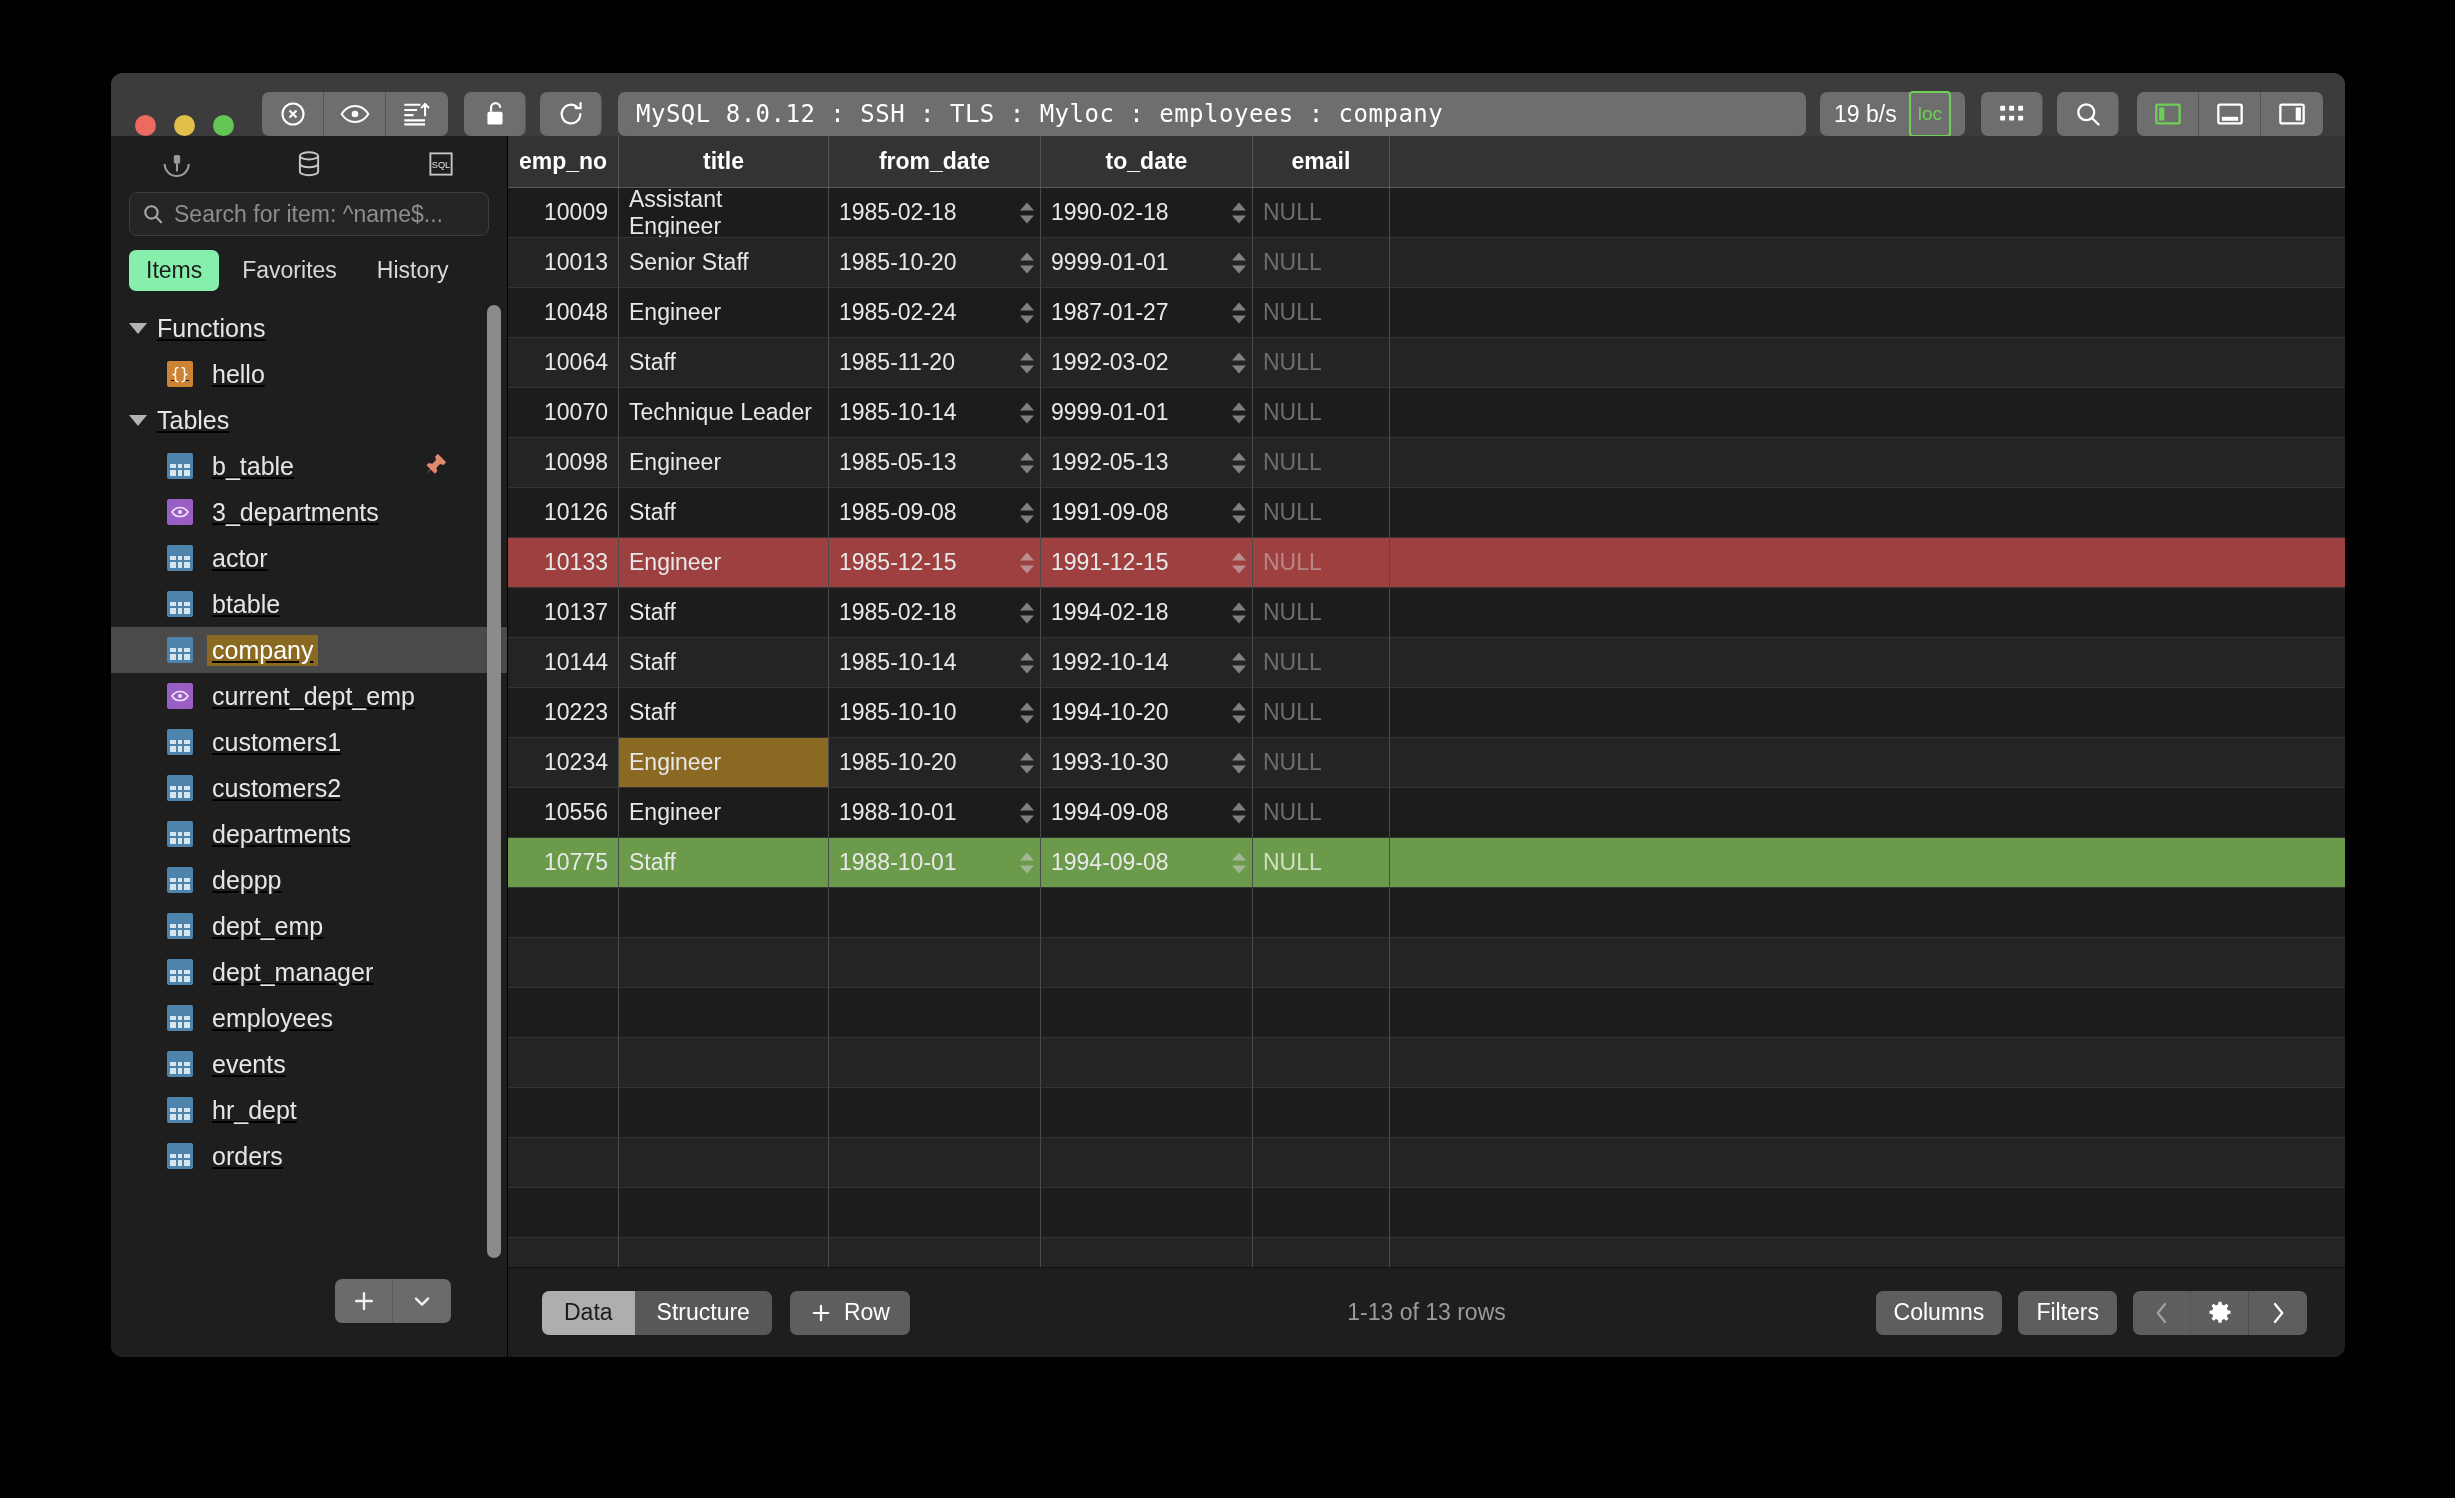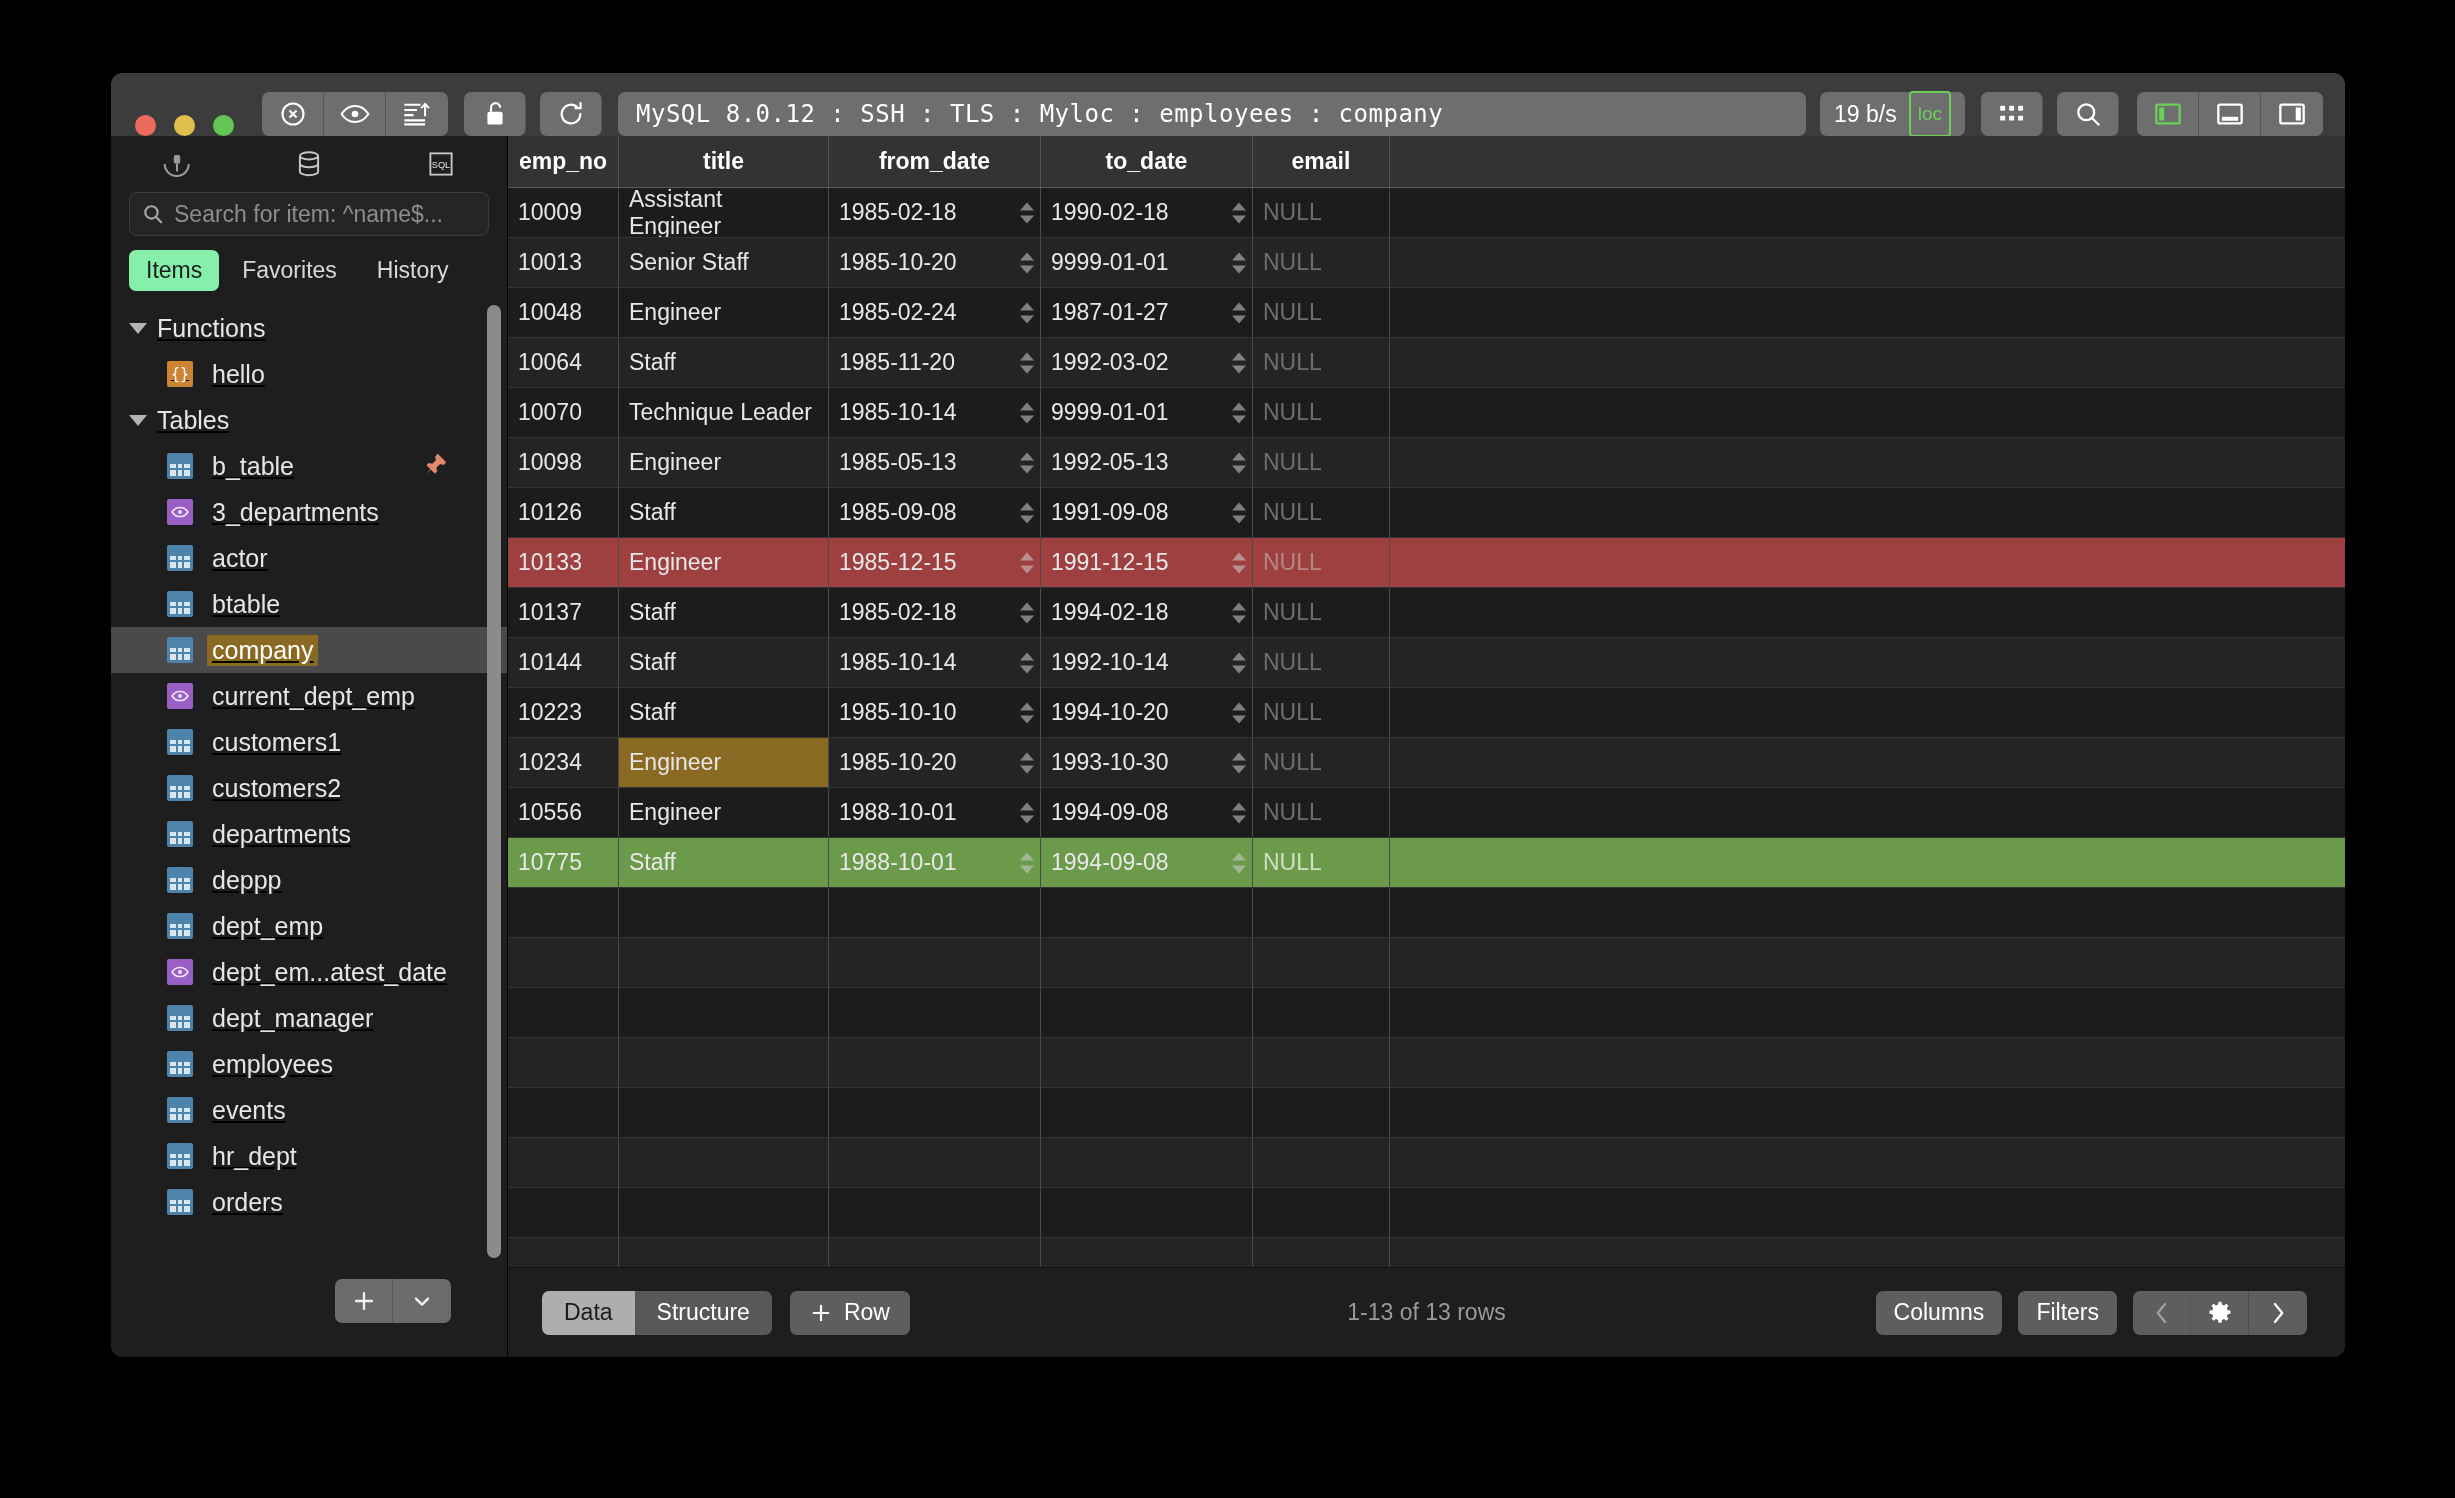--- a/index.html
+++ b/index.html
@@ -174,21 +174,21 @@
   .c-fill { flex:1 1 auto; }
 
   .drow .cell {
     display:flex; align-items:center;
     border-right:1px solid #4a4a4a;
     border-bottom:1px solid #343434;
     color:#e8e8e8; font-size: 23px;
     padding: 0 10px;
   }
   .drow .cell.c-fill { border-right:none; }
-  .drow .cell.c-emp { }
+  .drow .cell.c-emp { justify-content:flex-end; }
   .drow .cell.null { color:#6e6e6e; }
   .drow.odd  { background:#242424; }
   .drow.even { background:#1c1c1c; }
   .drow.hl-red  { background:#9e4040; }
   .drow.hl-red .cell.null { color:#b98686; }
   .drow.hl-green { background:#6a9a4a; }
   .drow.hl-green .cell.null { color:#cfe0c2; }
   .cellsel { background:#8a6a22 !important; }
 
   .stepper {
@@ -440,29 +440,20 @@
             </div>
             <div class="it">
               <div class="ico table"></div>
               <span class="il">deppp</span>
             </div>
             <div class="it">
               <div class="ico table"></div>
               <span class="il">dept_emp</span>
             </div>
             <div class="it">
-              <div class="ico view">
-                <svg width="18" height="12" viewBox="0 0 18 12" fill="none" stroke="#f0e6fa" stroke-width="1.5">
-                  <path d="M1 6C3.2 2.6 5.9 1.4 9 1.4S14.8 2.6 17 6c-2.2 3.4-4.9 4.6-8 4.6S3.2 9.4 1 6z"></path>
-                  <circle cx="9" cy="6" r="2" fill="#f0e6fa" stroke="none"></circle>
-                </svg>
-              </div>
-              <span class="il">dept_em...atest_date</span>
-            </div>
-            <div class="it">
               <div class="ico table"></div>
               <span class="il">dept_manager</span>
             </div>
             <div class="it">
               <div class="ico table"></div>
               <span class="il">employees</span>
             </div>
             <div class="it">
               <div class="ico table"></div>
               <span class="il">events</span>

